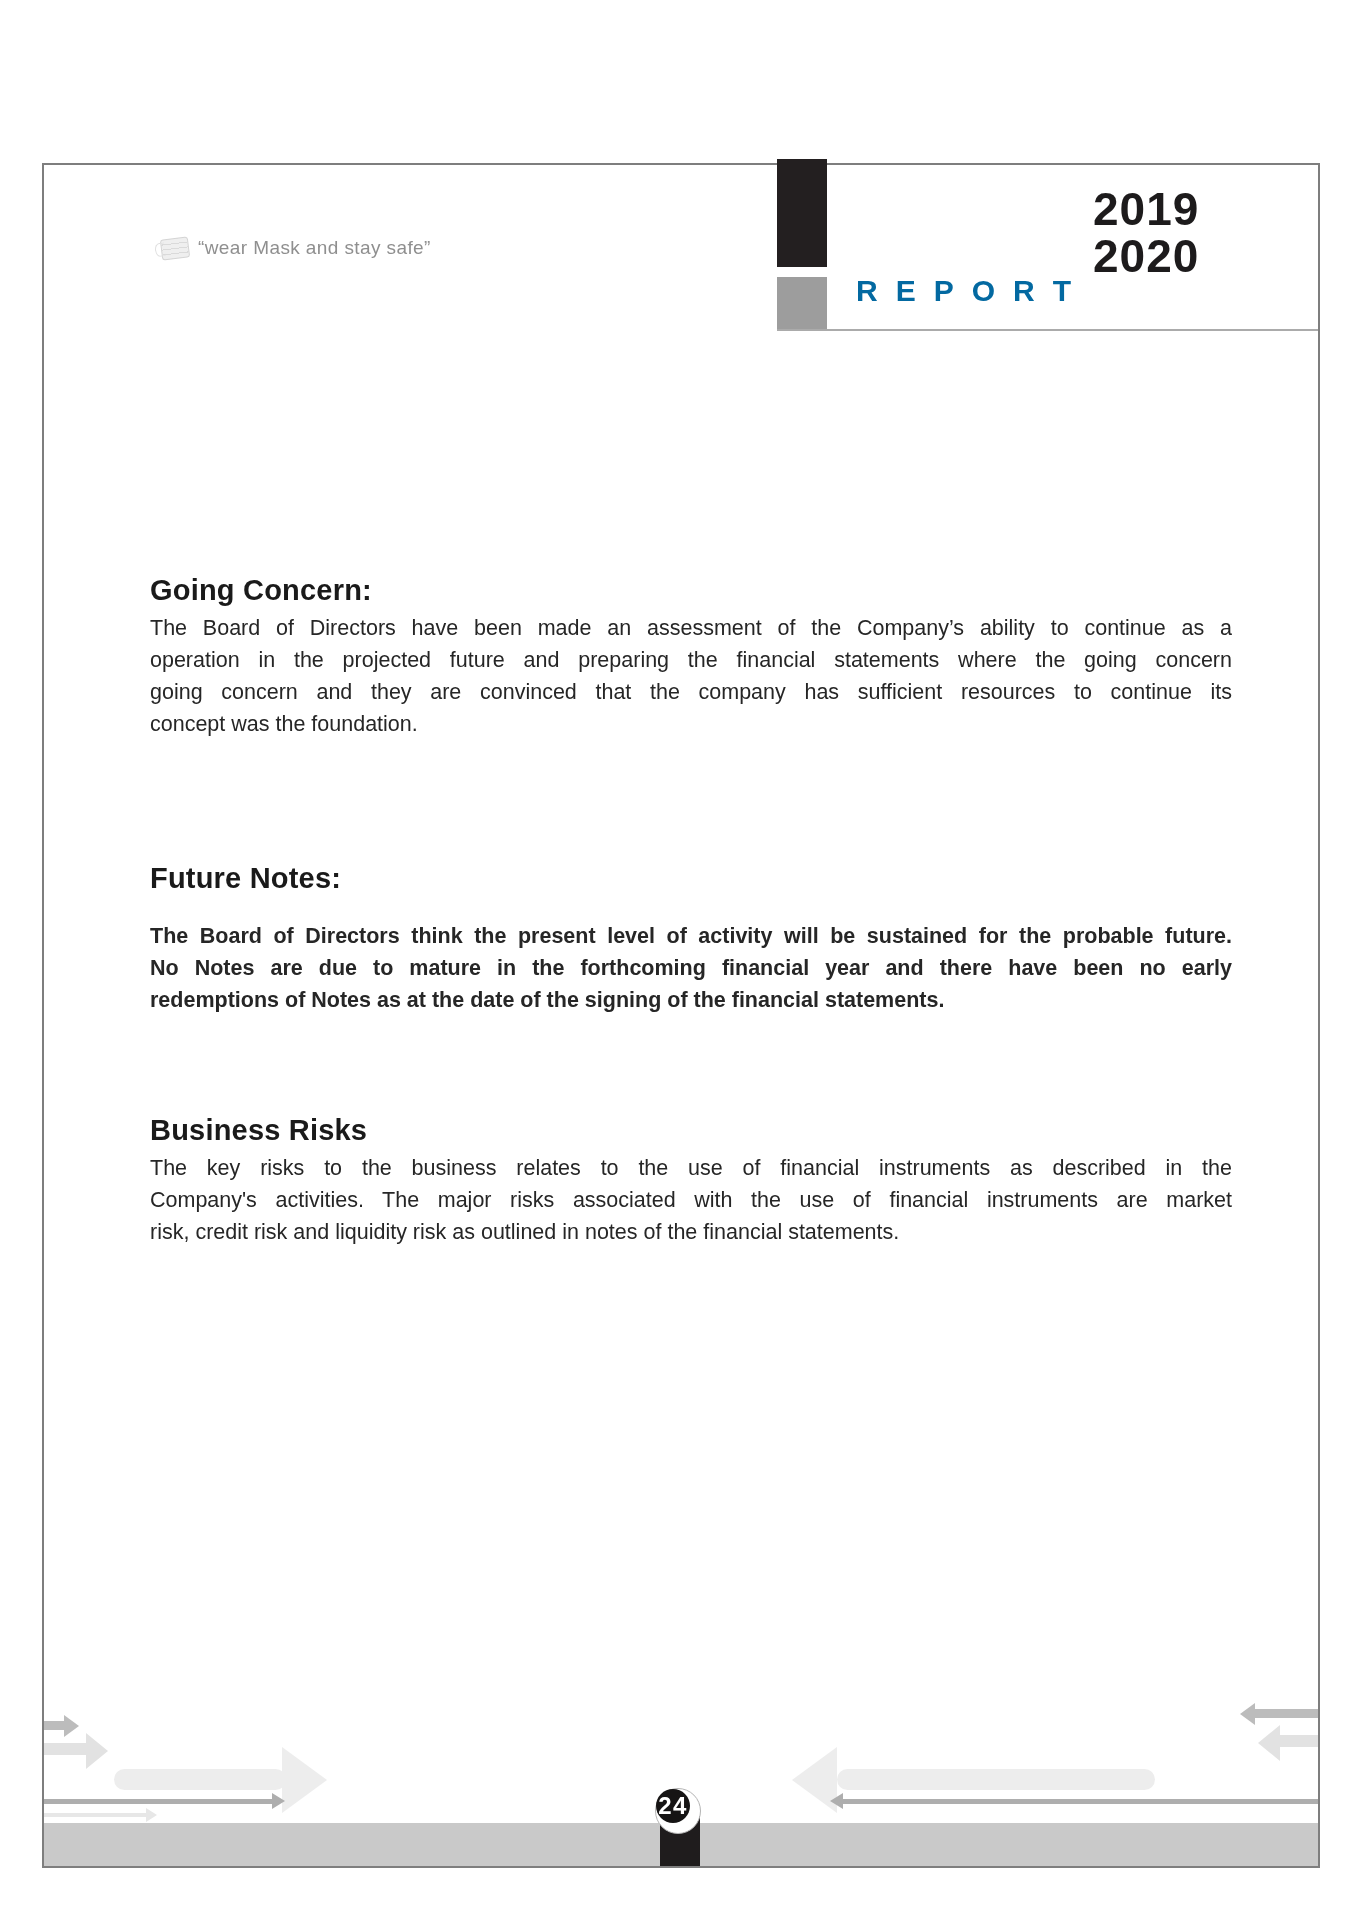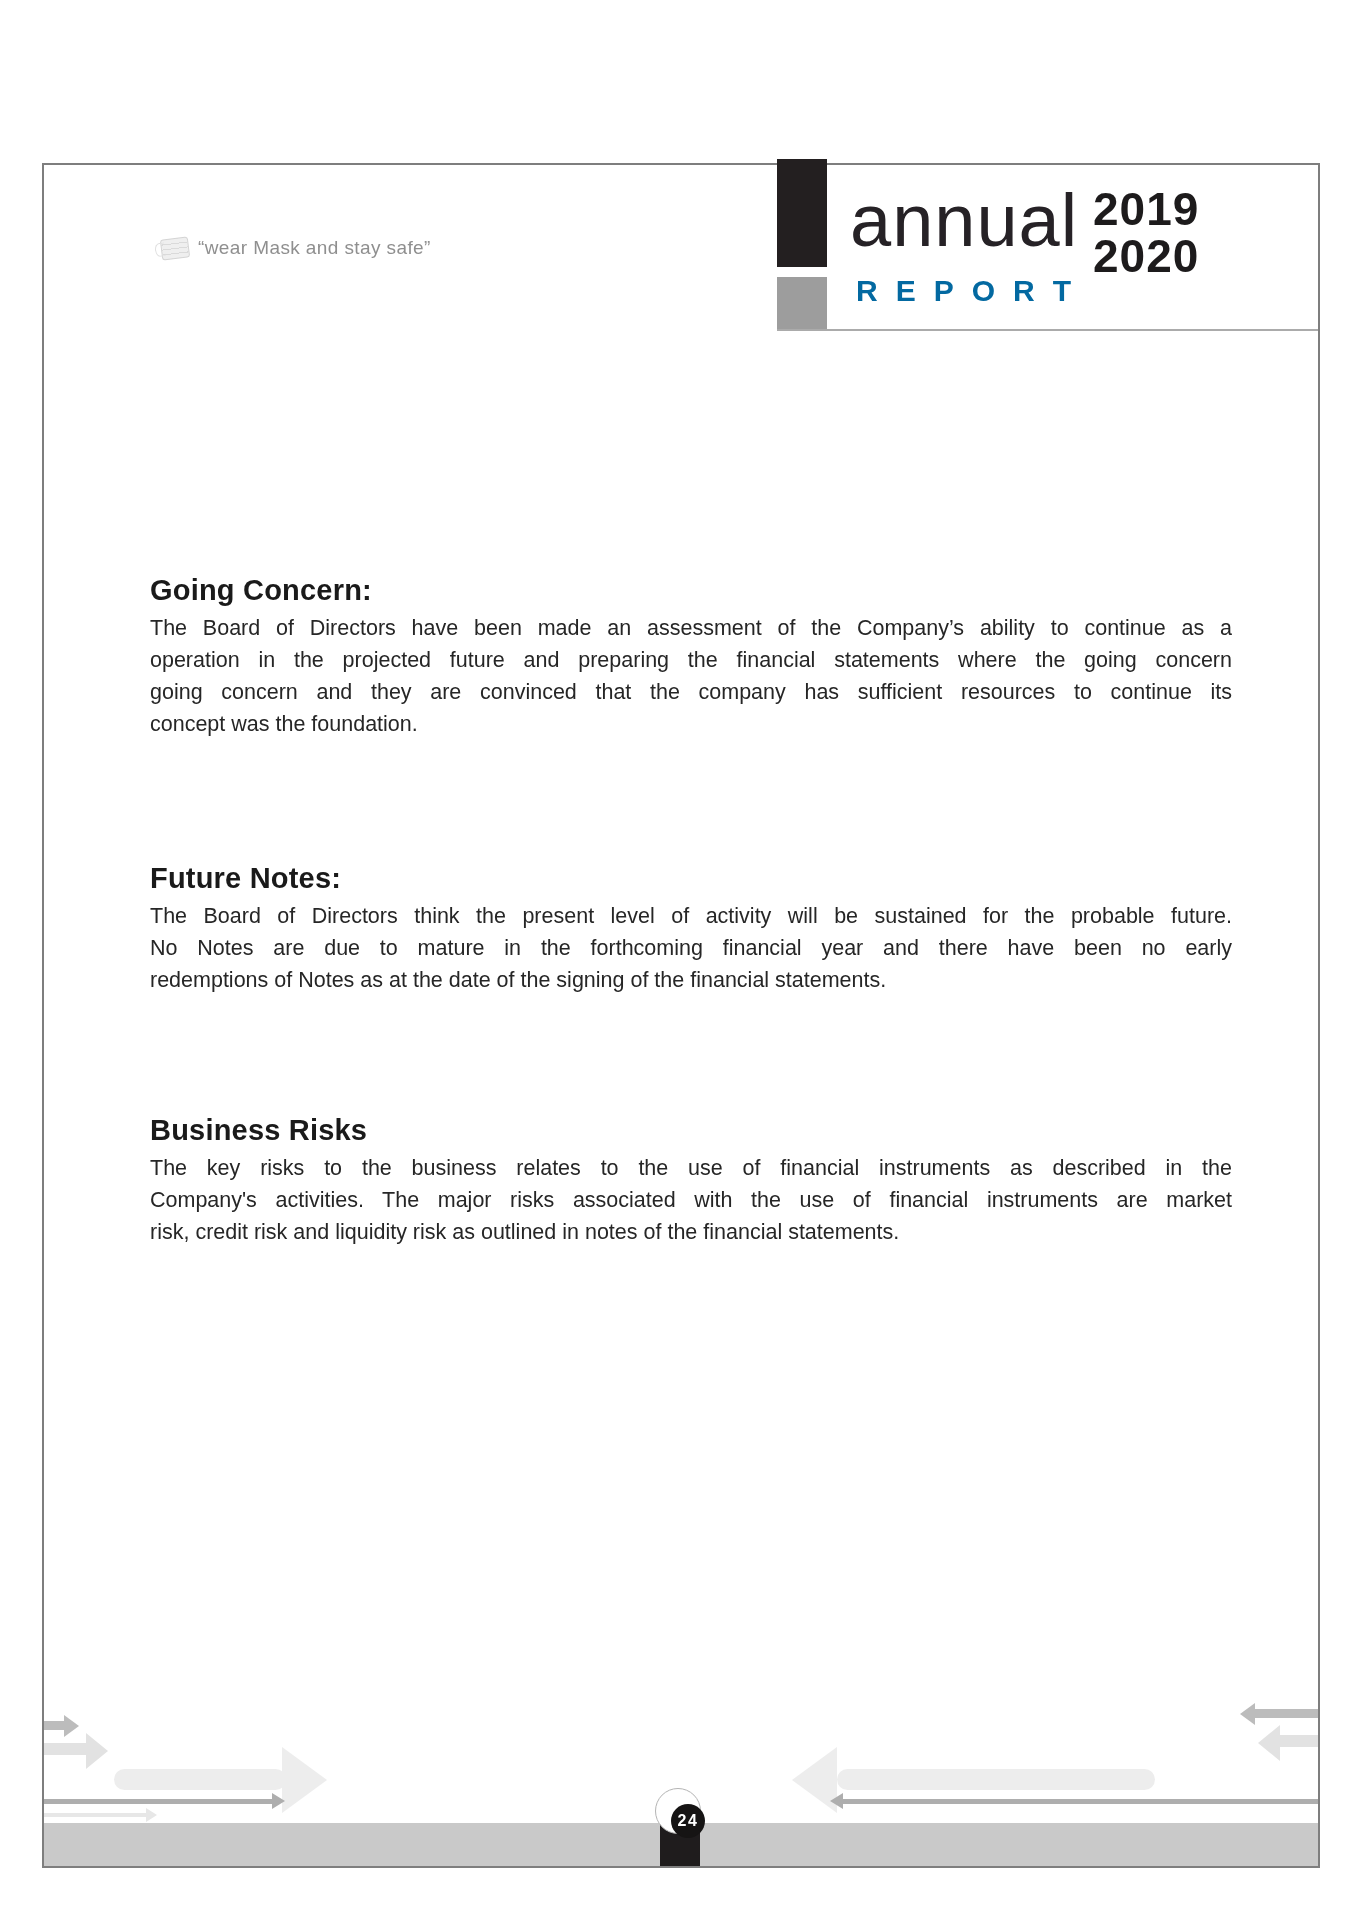--- a/index.html
+++ b/index.html
@@ -42,32 +42,32 @@
   .sec-heading{
     position:absolute;left:106px;font-size:29px;line-height:34px;font-weight:700;color:#1a1a1a;
     letter-spacing:0.2px;
   }
   .para{
     position:absolute;left:106px;width:1082px;font-size:21.5px;line-height:32px;color:#262626;
   }
   .para .line{text-align:justify;text-align-last:justify;}
   .para .line:last-child{text-align-last:left;}
   .h-1{top:408px;} .p-1{top:447px;}
-  .h-2{top:696px;} .p-2{top:735px;}
+  .h-2{top:696px;} .p-2{top:755px;font-weight:bold;}
   .h-3{top:948px;} .p-3{top:987px;}
   
   .footer-bar{position:absolute;left:0;bottom:0;width:1274px;height:43px;background:#c9c9c9;}
   .footer-black{position:absolute;left:616px;top:1643px;width:40px;height:58px;background:#1f1c1d;}
   .page-badge{
     position:absolute;left:611px;top:1623px;width:44px;height:44px;border-radius:50%;
     background:#ffffff;border:1px solid #b4b4b4;z-index:4;
   }
   .page-badge-inner{
-    width:34px;height:34px;border-radius:50%;background:#161414;margin:15px;
-    color:#ffffff;font-size:16px;font-weight:700;line-height:34px;text-align:center;letter-spacing:1.5px;
+    width:34px;height:34px;border-radius:50%;background:#161414;margin:0;
+    color:#ffffff;font-size:24px;font-weight:700;line-height:34px;text-align:center;letter-spacing:1.5px;
   }
   
   .abody{position:absolute;}
   .ahead{position:absolute;width:0;height:0;border-style:solid;border-color:transparent;}
   
   .a1b{left:0;top:1556px;width:20px;height:9px;background:#bcbcbc;}
   .a1h{left:20px;top:1550px;border-width:11px 0 11px 15px;border-left-color:#bcbcbc;}
   .a2b{left:0;top:1578px;width:42px;height:12px;background:#e2e2e2;}
   .a2h{left:42px;top:1568px;border-width:18px 0 18px 22px;border-left-color:#e2e2e2;}
   .a3b{left:70px;top:1604px;width:172px;height:21px;background:#ededed;border-radius:11px;}
@@ -93,21 +93,20 @@
   <div class="page">
 
     <div class="mask-row">
       <div class="mask-icon"></div>
       <div class="mask-note">“wear Mask and stay safe”</div>
     </div>
 
     <div class="logo-black"></div>
     <div class="logo-gray"></div>
     <div class="logo-underline"></div>
-    <div class="logo-word">annual</div>
     <div class="logo-subword">REPORT</div>
     <div class="logo-years">
       <div>2019</div>
       <div>2020</div>
     </div>
 
     <div class="sec-heading h-1">Going Concern:</div>
     <div class="para p-1">
         <div class="line">The Board of Directors have been made an assessment of the Company’s ability to continue as a</div>
         <div class="line">operation in the projected future and preparing the financial statements where the going concern</div>

